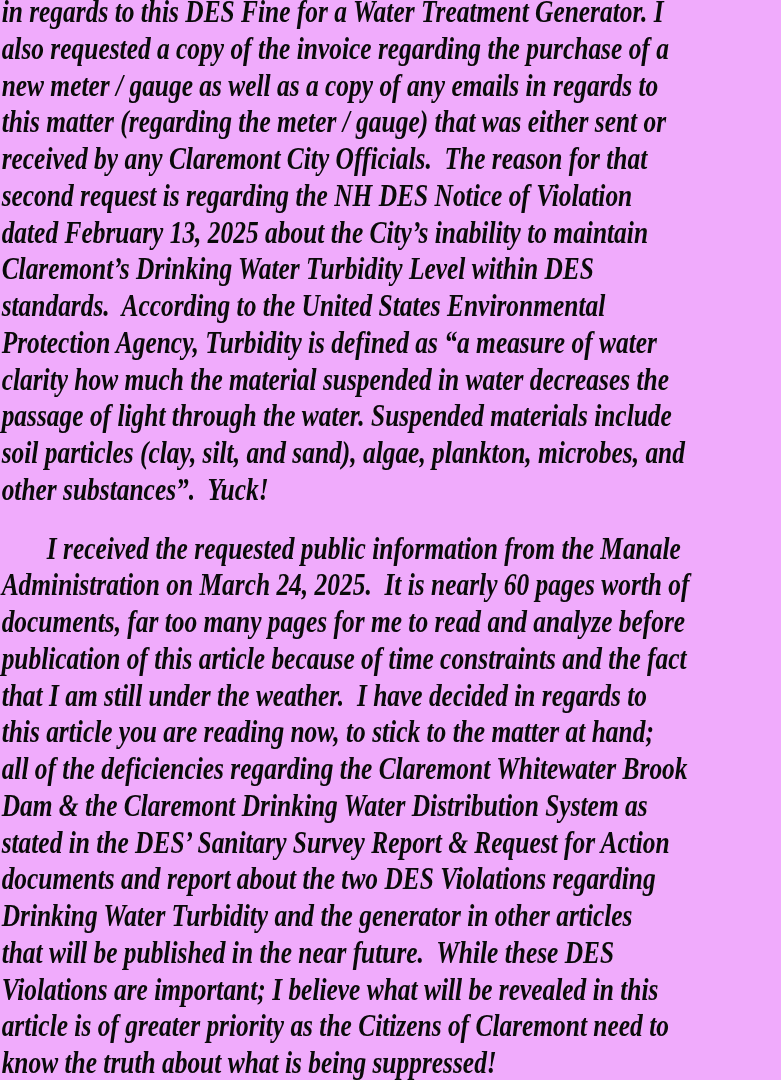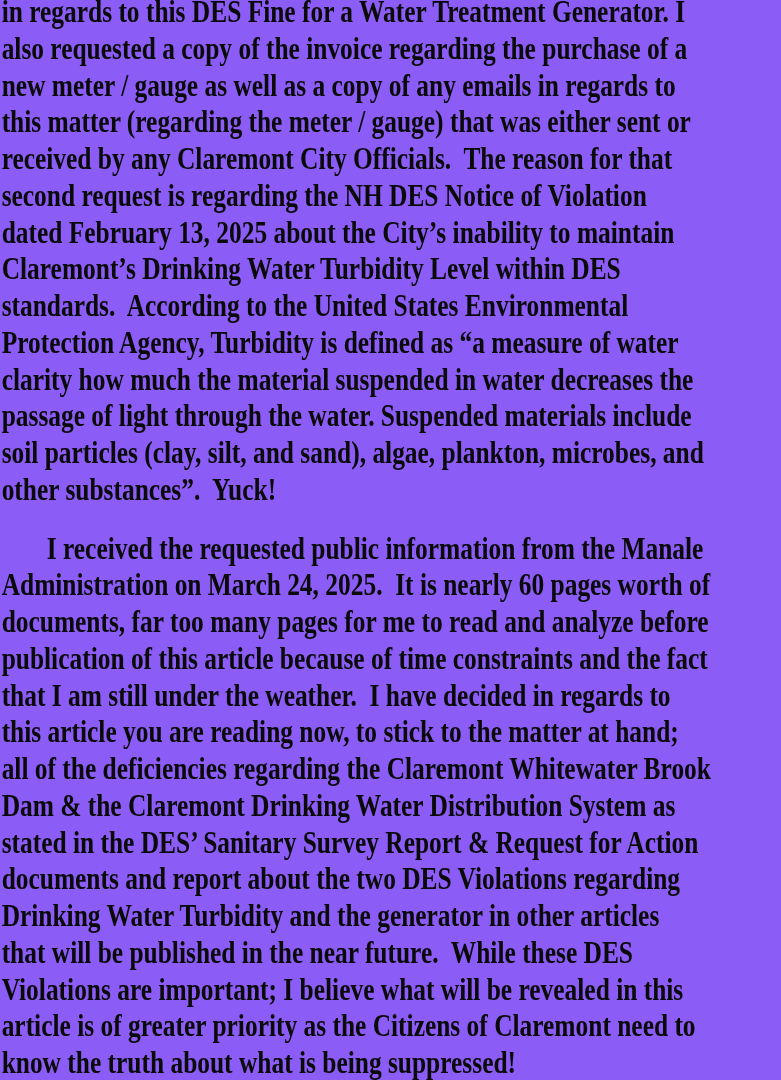--- a/index.html
+++ b/index.html
@@ -9,22 +9,23 @@
   }
   body {
     width: 781px;
     height: 1080px;
     overflow: hidden;
     position: relative;
   }
   .page {
     width: 781px;
     height: 1080px;
-    background: #8b5cf6;
+    background: #f0abfc;
     overflow: hidden;
+    font-style: italic;
   }
   
   .text-block {
     width: 953px;
     transform: scaleX(0.82);
     transform-origin: top left;
     margin-top: -6px;
     padding-left: 2px;
     font-family: "Liberation Serif", "DejaVu Serif", serif;
     font-weight: bold;

